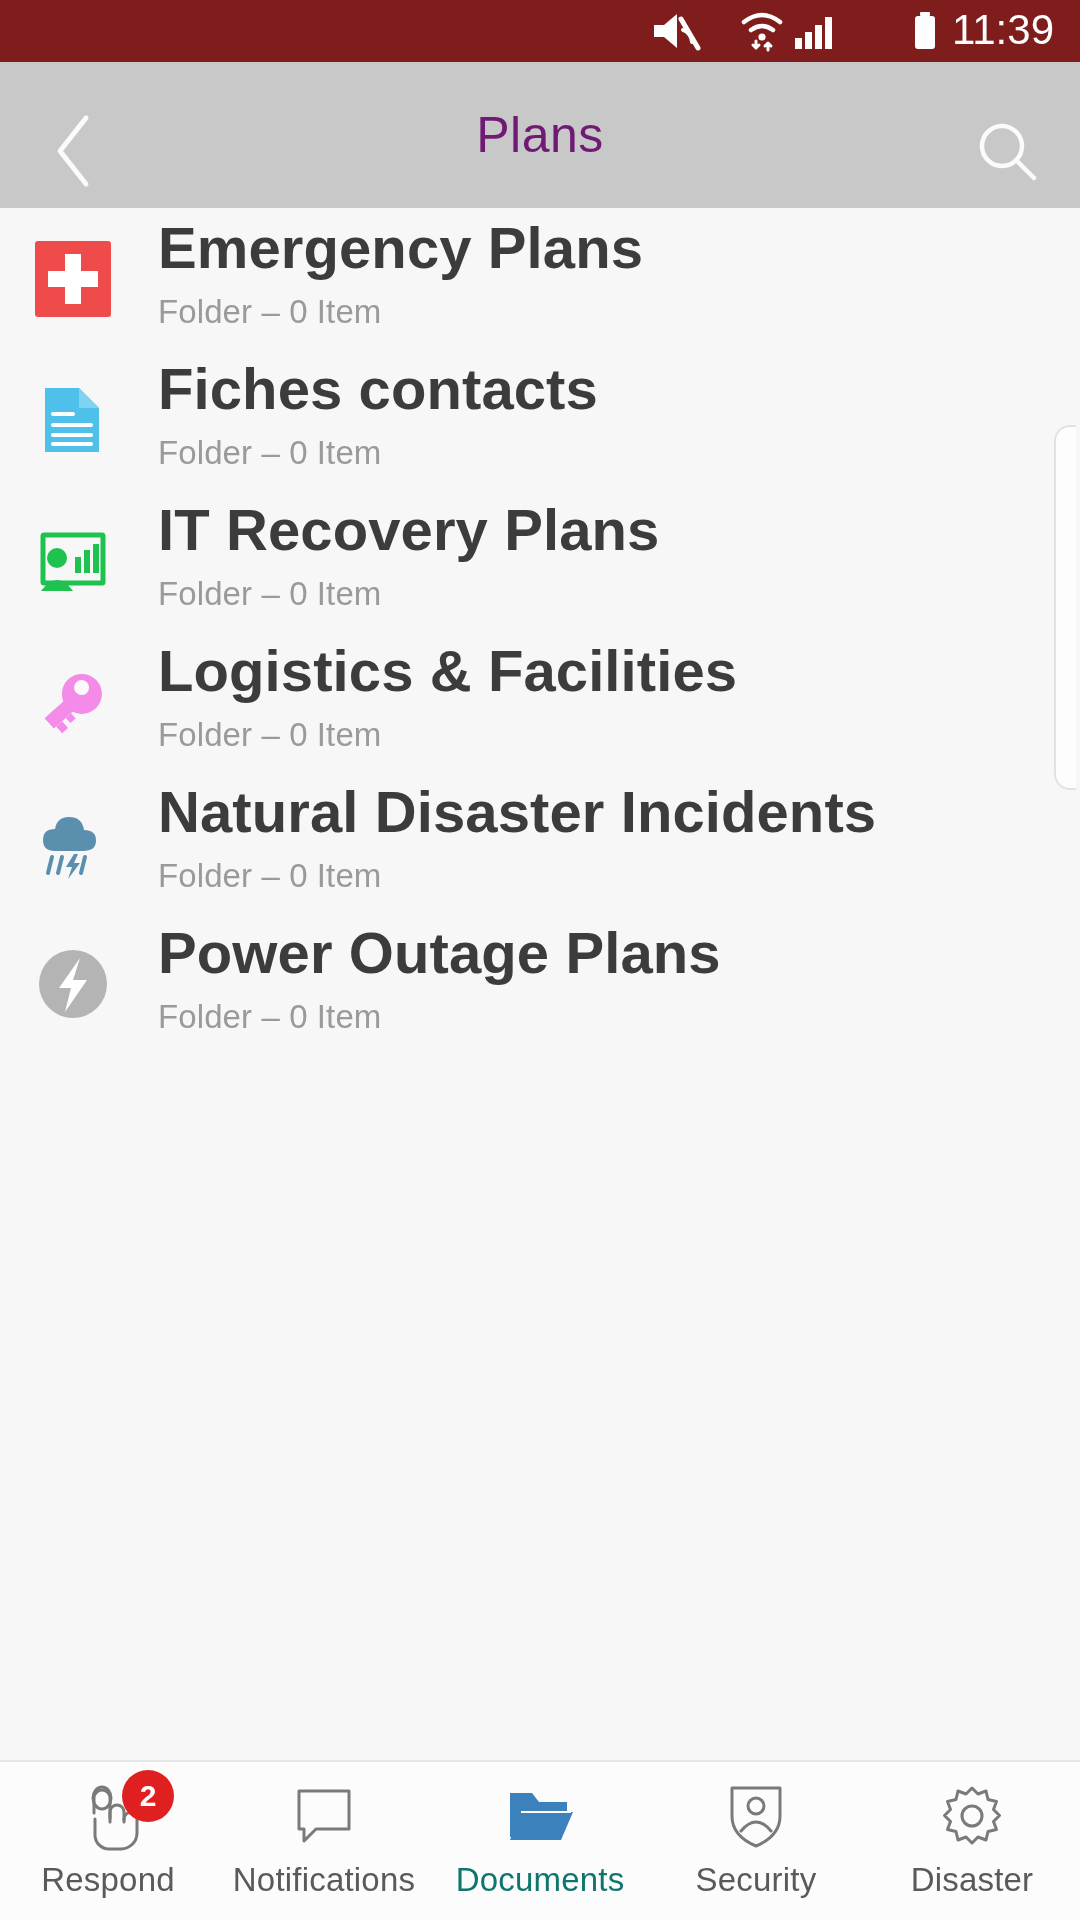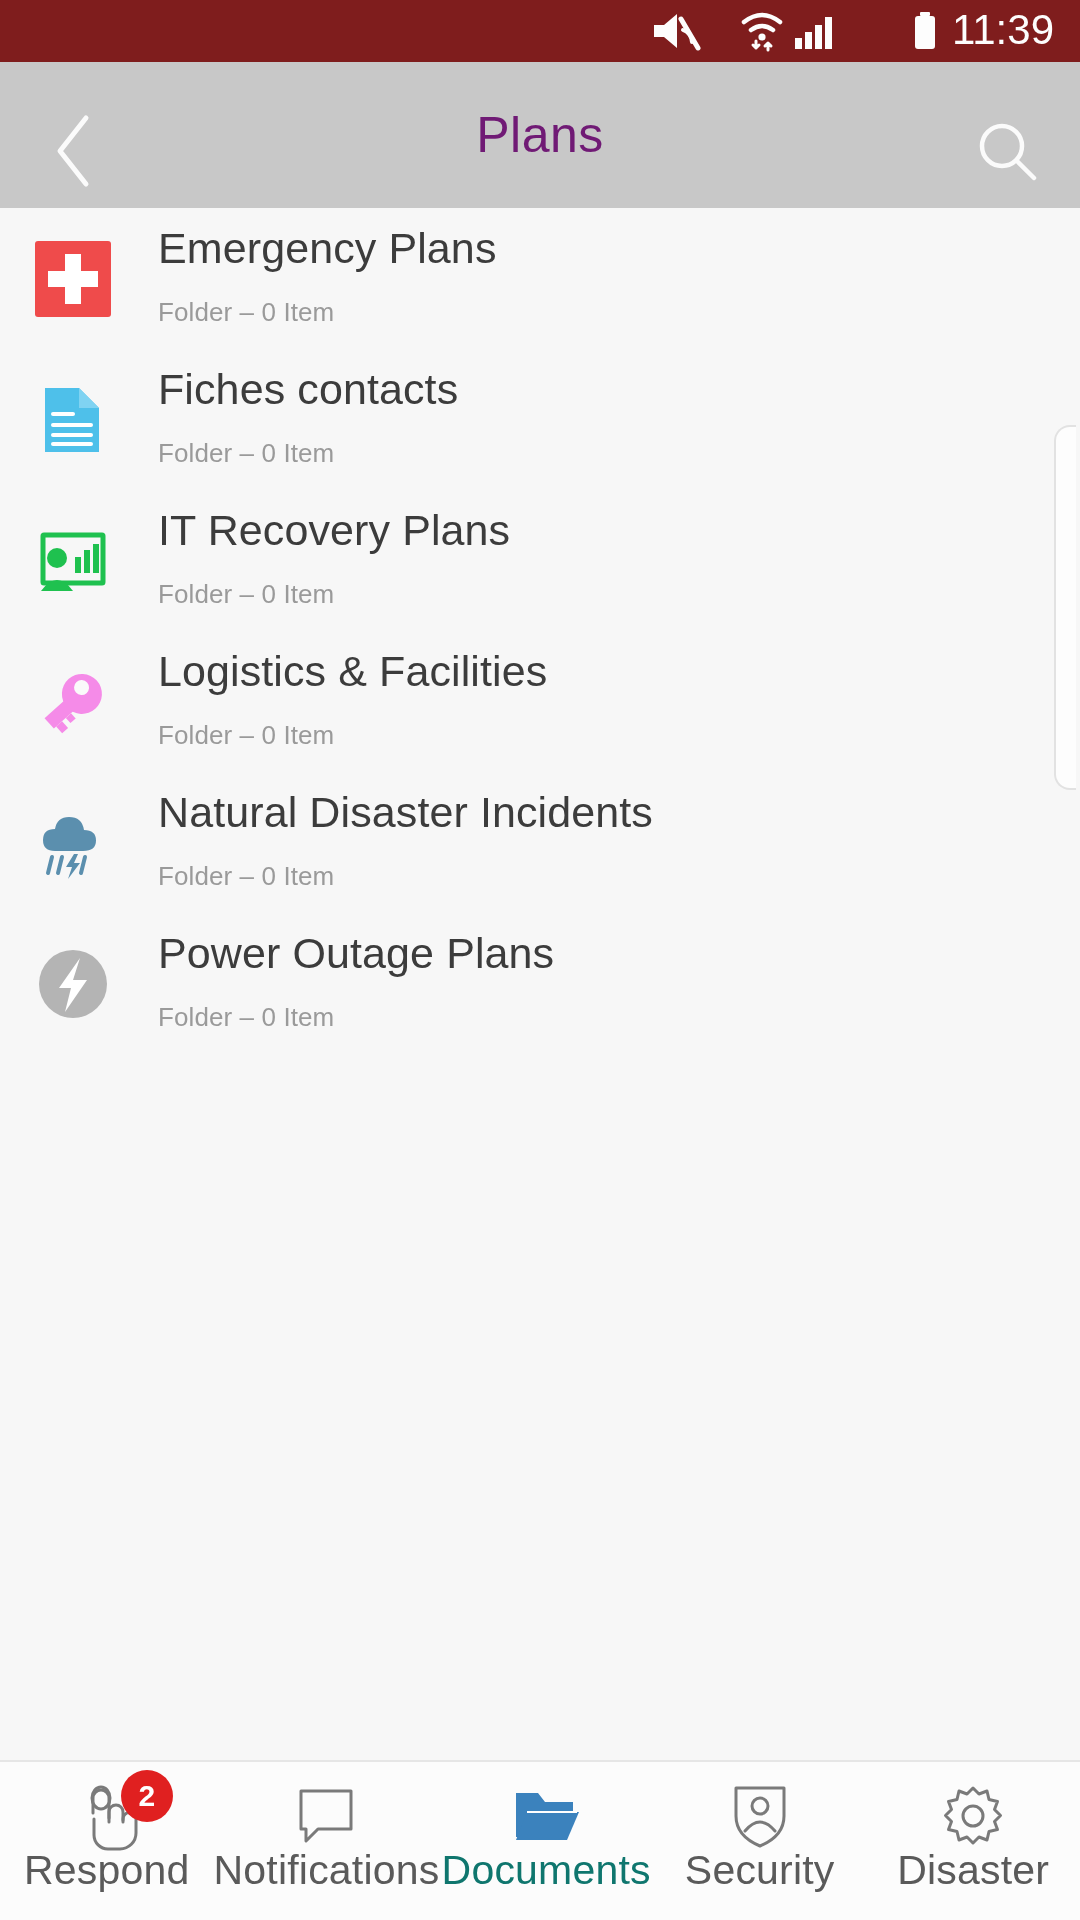--- a/index.html
+++ b/index.html
@@ -58,25 +58,25 @@
     position:relative; height:141px; width:1080px;
     display:flex; align-items:center; padding-left:34px;
   }
   .row-icon{
     width:78px; height:78px; flex:0 0 78px;
     display:flex; align-items:center; justify-content:center;
     margin-right:46px;
   }
   .row-text{ display:flex; flex-direction:column; justify-content:center; }
   .row-title{
-    font-size:43px; color:#3c3c3c; font-weight:400;
+    font-size:58px; color:#3c3c3c; font-weight:700;
     line-height:52px; letter-spacing:0.1px;
   }
   .row-sub{
-    font-size:26px; color:#9a9a9a; font-weight:400;
+    font-size:33px; color:#9a9a9a; font-weight:400;
     line-height:46px; margin-top:15px; letter-spacing:0.1px;
   }
 
   .scrollbar{
     position:absolute; right:4px; top:217px; width:22px; height:365px;
     border:2px solid #e2e2e2; border-right:none;
     border-radius:16px 0 0 16px; background:#fdfdfd;
   }
 
   
@@ -85,21 +85,21 @@
     background:#fcfcfc; border-top:2px solid #e6e6e6;
     display:flex; align-items:flex-start;
   }
   .navitem{
     flex:1 1 0; height:160px; position:relative;
     display:flex; flex-direction:column; align-items:center;
     padding-top:18px;
   }
   .nav-ic{ width:72px; height:72px; display:flex; align-items:center; justify-content:center; }
   .nav-label{
-    font-size:41px; color:#5a5a5a; letter-spacing:0.2px;
+    font-size:33px; color:#5a5a5a; margin-top:10px; letter-spacing:0.2px;
     line-height:36px;
   }
   .navitem.active .nav-label{ color:#0f766e; }
   .badge{
     position:absolute; left:calc(50% + 14px); top:8px;
     min-width:52px; height:52px; border-radius:26px;
     background:#e02020; color:#fff; font-size:30px; font-weight:700;
     display:flex; align-items:center; justify-content:center;
     padding:0 8px;
   }

